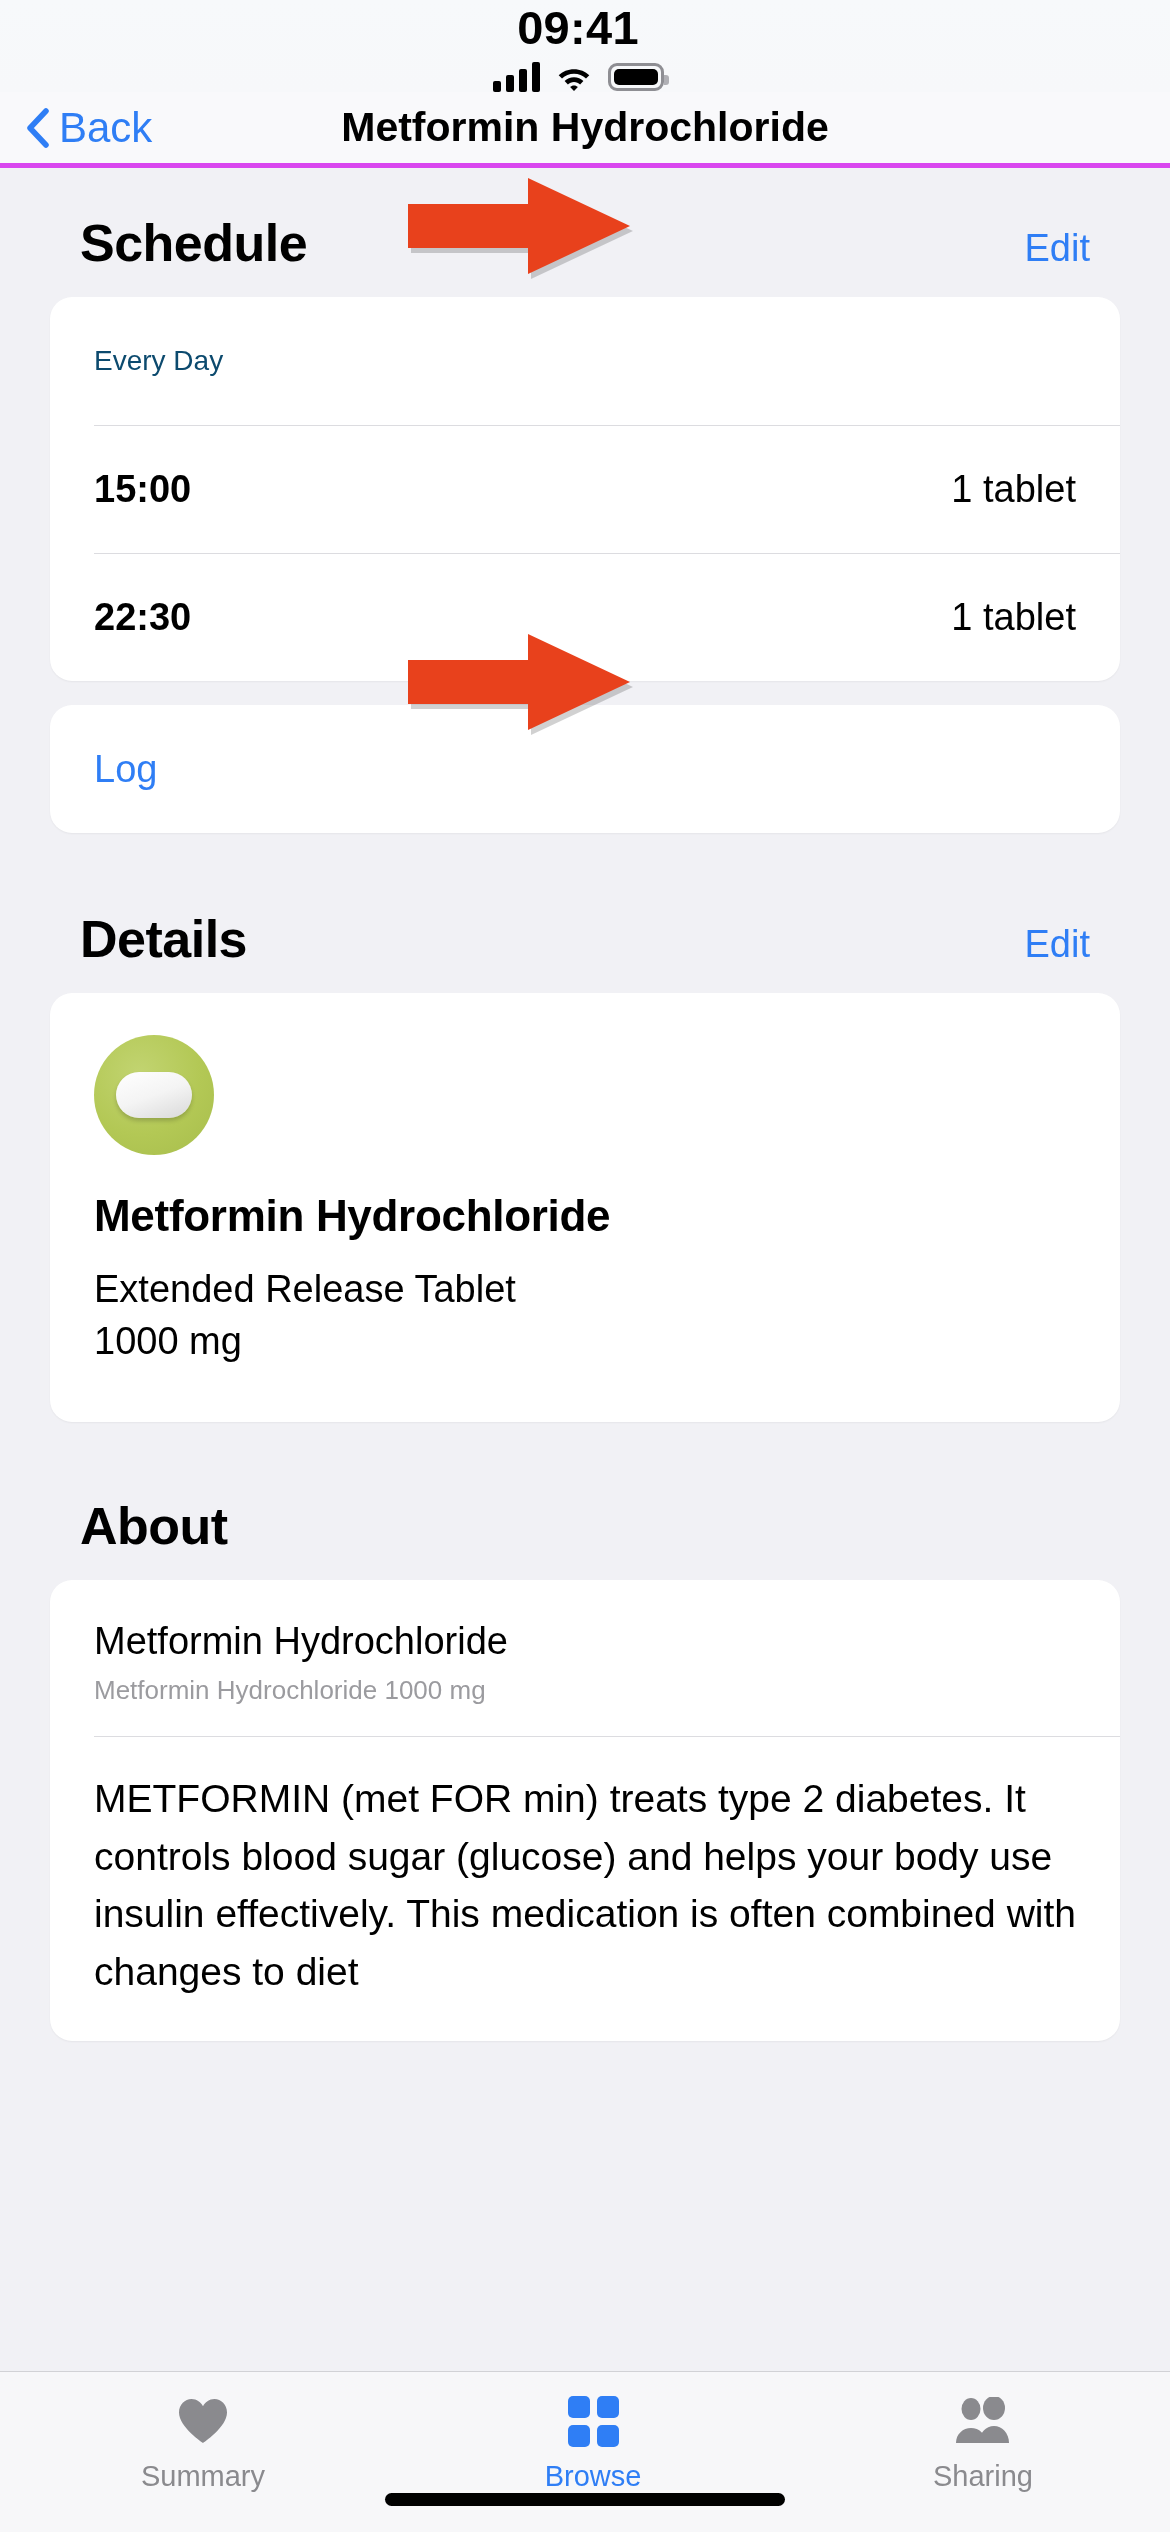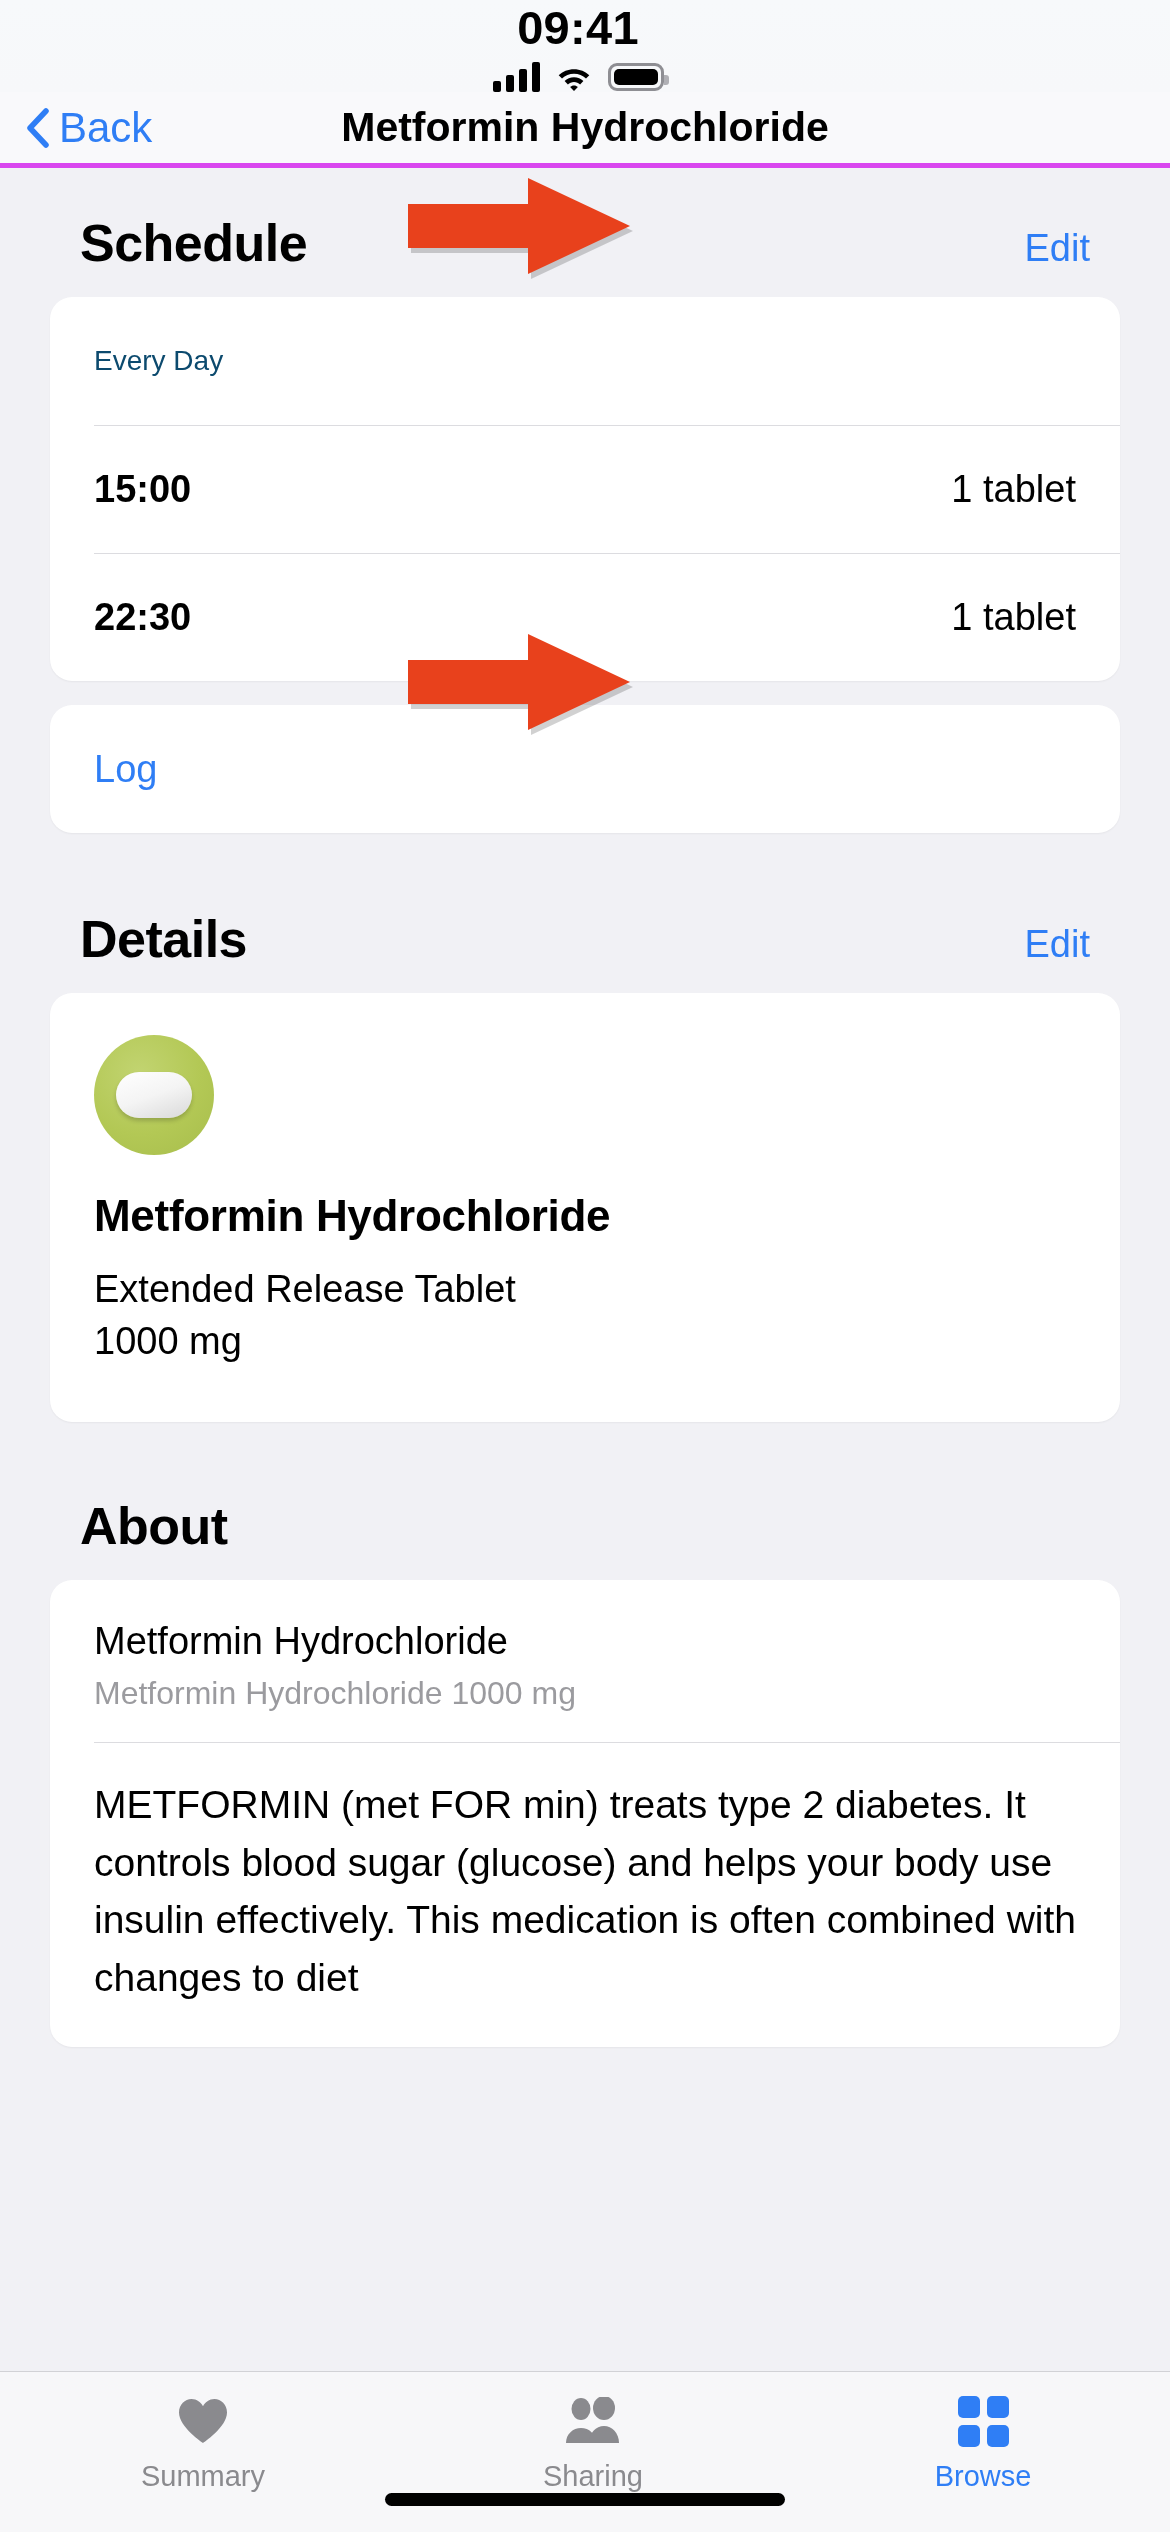--- a/index.html
+++ b/index.html
@@ -88,21 +88,21 @@
     width:76px; height:46px; border-radius:24px;
     background:linear-gradient(160deg,#ffffff 0%,#f4f4f4 50%,#d9d9d9 100%);
     box-shadow:0 3px 4px rgba(0,0,0,0.18);
   }
   .det-name { font-size:44px; font-weight:700; color:#000; margin-bottom:22px; letter-spacing:-0.3px; }
   .det-line { font-size:38px; color:#000; line-height:1.38; }
 
   
   .about-head { padding:40px 44px 30px 44px; position:relative; }
   .about-title { font-size:38px; color:#000; margin-bottom:12px; }
-  .about-sub { font-size:32px; color:#9b9b9f; }
+  .about-sub { font-size:26px; color:#9b9b9f; }
   .about-body { padding:34px 44px 0 44px; position:relative; }
   .about-body::before { content:""; position:absolute; top:0; left:44px; right:0; height:1px; background:#dcdce0; }
   .about-text { font-size:39px; color:#000; line-height:1.48; }
 
   
   .tabbar {
     position:absolute; bottom:0; left:0; width:1170px; height:161px;
     background:#f7f7f9; border-top:1px solid #d2d2d6;
     display:flex; align-items:flex-start; padding-top:22px;
   }
@@ -236,37 +236,37 @@
       <div class="tab-icon">
         <svg width="52" height="48" viewBox="0 0 52 48">
           <path d="M26 46C26 46 2 30 2 15.5 2 7.5 8 2 14.5 2 19.8 2 24 5.4 26 9.2 28 5.4 32.2 2 37.5 2 44 2 50 7.5 50 15.5 50 30 26 46 26 46Z" fill="#8a8a8e"></path>
         </svg>
       </div>
       <div class="tab-label">Summary</div>
     </div>
 
     <div class="tab">
       <div class="tab-icon">
+        <div class="grid4">
+            <span></span>
+            <span></span>
+            <span></span>
+            <span></span>
+          </div>
+      </div>
+      <div class="tab-label active">Browse</div>
+    </div>
+
+    <div class="tab">
+      <div class="tab-icon">
         <svg width="64" height="48" viewBox="0 0 64 48">
           <ellipse cx="20" cy="12" rx="9.5" ry="11" fill="#8a8a8e"></ellipse>
           <ellipse cx="43" cy="11" rx="11" ry="12" fill="#8a8a8e"></ellipse>
           <path d="M5 46c0-9 7-15 15-15s15 6 15 15z" fill="#8a8a8e"></path>
           <path d="M28 46c0-10 7-17 15-17s15 7 15 17z" fill="#8a8a8e"></path>
         </svg>
       </div>
       <div class="tab-label">Sharing</div>
     </div>
-
-    <div class="tab">
-      <div class="tab-icon">
-        <div class="grid4">
-            <span></span>
-            <span></span>
-            <span></span>
-            <span></span>
-          </div>
-      </div>
-      <div class="tab-label active">Browse</div>
-    </div>
   </div>
 
   <div class="homebar"></div>
 </div>
 
 </body></html>

